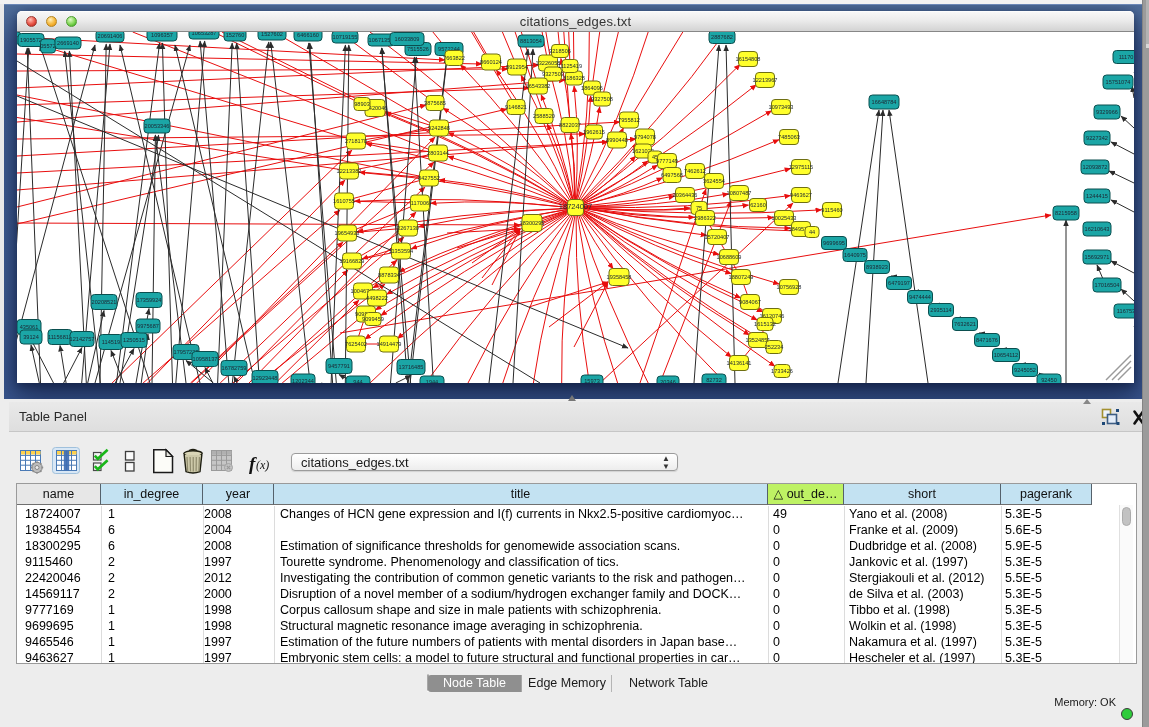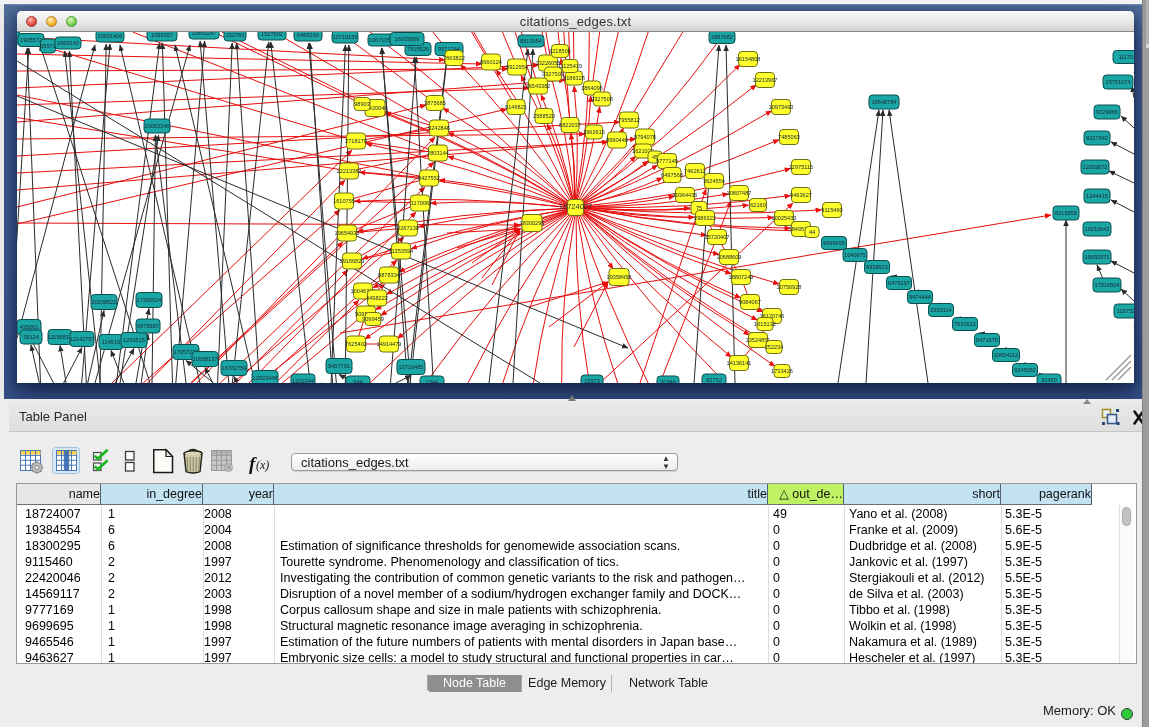--- a/index.html
+++ b/index.html
@@ -14,34 +14,34 @@
 #tl2{left:29px;background:radial-gradient(circle at 38% 30%,#fff0bd,#f7bd45 48%,#ec9f1e 78%,#bf7f18);border:1px solid #b4841f}
 #tl3{left:49px;background:radial-gradient(circle at 38% 30%,#def8c8,#8bdb60 48%,#55bb31 78%,#47a02a);border:1px solid #4f9c33}
 #panel{position:absolute;left:0;top:399px;width:1142px;height:328px;background:#ededed}
 #pbar{position:absolute;left:9px;top:3px;width:100%;height:30px;background:linear-gradient(180deg,#e9e9e9,#dedede);border-bottom:1px solid #c6c6c6}
 #pbar .cap{position:absolute;left:10px;top:7px;font-size:13px;color:#2a2a2a}
 #tools{position:absolute;left:0;top:33px;width:100%;height:50px;background:#ededed}
 #combo{position:absolute;left:291px;top:21px;width:387px;height:18px;border:1px solid #9b9b9b;border-radius:4px;background:linear-gradient(180deg,#ffffff,#ededed);box-shadow:0 1px 1px rgba(0,0,0,.12)}
 #combo .cl{position:absolute;left:9px;top:1px;font-size:13px;color:#1a1a1a}
 #combo .st{position:absolute;right:7px;top:1px;font-size:8px;color:#333;line-height:8px}
 #tablebox{position:absolute;left:16px;top:84px;width:1121px;height:181px;border:1px solid #9a9a9a;background:#fff}
-.hc{position:absolute;top:0;height:21px;border-right:1px solid #55616b;border-bottom:1px solid #6f6f6f;font-size:12.5px;color:#111;text-align:right;line-height:20px}
+.hc{position:absolute;top:0;height:21px;border-right:1px solid #55616b;border-bottom:1px solid #6f6f6f;font-size:12.5px;color:#111;text-align:center;line-height:20px}
 #thead{position:absolute;left:0;top:0;width:1103px;height:22px}
 #tbody{position:absolute;left:0;top:22px;width:1103px;height:157px;overflow:hidden}
 .tr{position:absolute;left:0;width:100%;height:16px}
 .tr span{position:absolute;top:0;font-size:12.5px;color:#000;white-space:nowrap;line-height:16px}
 .vl{position:absolute;top:0;width:1px;height:158px;background:#dcdcdc}
 #sbar{position:absolute;right:3px;top:21px;width:14px;height:158px;background:#fafafa;border-left:1px solid #e0e0e0}
 #sbar .th{position:absolute;left:2px;top:2px;width:9px;height:19px;background:#c2c2c2;border:1px solid #ababab;border-radius:5px}
 #tabs{position:absolute;left:427px;top:275px;height:17px;border:1px solid #a6a6a6;border-radius:4px;background:#fbfbfb;box-shadow:0 1px 0 rgba(255,255,255,.8)}
 #tabs div{position:absolute;top:0;height:17px;font-size:12.5px;line-height:16px;text-align:center;color:#1a1a1a}
 #seg1{left:0;width:94px;background:#8f8f8f;color:#fff !important;border-radius:3px 0 0 3px;border-right:1px solid #a6a6a6}
 #seg2{left:95px;width:89px;border-right:1px solid #b5b5b5}
 #seg3{left:185px;width:111px;border-radius:0 3px 3px 0}
-#mem{position:absolute;right:26px;top:304px;font-size:13px;color:#1a1a1a}
+#mem{position:absolute;right:26px;top:297px;font-size:11px;color:#1a1a1a}
 #memdot{position:absolute;right:9px;top:309px;width:12px;height:12px;border-radius:50%;background:#2ecc3b;border:1px solid #3c3c3c}
 #rstrip{position:absolute;right:0;top:0;width:7px;height:727px;background:#9b9b9b;border-left:1px solid #848484}
 #rstrip .t{position:absolute;top:0;right:0;width:3px;height:44px;background:#b3b3b3}
 #rstrip .b{position:absolute;top:44px;right:0;width:3px;height:4px;background:#d8d8d8}
 .divarrow{position:absolute;width:0;height:0;border-left:4px solid transparent;border-right:4px solid transparent}
 </style></head><body>
 <div id="app">
 <div id="desk">
   <div id="win">
     <div id="tbar">
@@ -693,20 +693,21 @@
           <div class="vl" style="left:84px"></div>
           <div class="vl" style="left:186px"></div>
           <div class="vl" style="left:257px"></div>
           <div class="vl" style="left:751px"></div>
           <div class="vl" style="left:827px"></div>
           <div class="vl" style="left:984px"></div>
           <div class="tr" style="top:0px">
             <span style="left:8px">18724007</span>
             <span style="left:91px">1</span>
             <span style="left:187px">2008</span>
+            <span style="left:263px">Changes of HCN gene expression and I(f) currents in Nkx2.5-positive cardiomyoc…</span>
             <span style="left:756px">49</span>
             <span style="left:832px">Yano et al. (2008)</span>
             <span style="left:988px">5.3E-5</span>
           </div>
           <div class="tr" style="top:16px">
             <span style="left:8px">19384554</span>
             <span style="left:91px">6</span>
             <span style="left:187px">2004</span>
             <span style="left:756px">0</span>
             <span style="left:832px">Franke et al. (2009)</span>
@@ -735,21 +736,21 @@
             <span style="left:91px">2</span>
             <span style="left:187px">2012</span>
             <span style="left:263px">Investigating the contribution of common genetic variants to the risk and pathogen…</span>
             <span style="left:756px">0</span>
             <span style="left:832px">Stergiakouli et al. (2012)</span>
             <span style="left:988px">5.5E-5</span>
           </div>
           <div class="tr" style="top:80px">
             <span style="left:8px">14569117</span>
             <span style="left:91px">2</span>
-            <span style="left:187px">2003</span>
+            <span style="left:187px">2000</span>
             <span style="left:263px">Disruption of a novel member of a sodium/hydrogen exchanger family and DOCK…</span>
             <span style="left:756px">0</span>
             <span style="left:832px">de Silva et al. (2003)</span>
             <span style="left:988px">5.3E-5</span>
           </div>
           <div class="tr" style="top:96px">
             <span style="left:8px">9777169</span>
             <span style="left:91px">1</span>
             <span style="left:187px">1998</span>
             <span style="left:263px">Corpus callosum shape and size in male patients with schizophrenia.</span>
@@ -765,28 +766,28 @@
             <span style="left:756px">0</span>
             <span style="left:832px">Wolkin et al. (1998)</span>
             <span style="left:988px">5.3E-5</span>
           </div>
           <div class="tr" style="top:128px">
             <span style="left:8px">9465546</span>
             <span style="left:91px">1</span>
             <span style="left:187px">1997</span>
             <span style="left:263px">Estimation of the future numbers of patients with mental disorders in Japan base…</span>
             <span style="left:756px">0</span>
-            <span style="left:832px">Nakamura et al. (1989)</span>
+            <span style="left:832px">Nakamura et al. (1997)</span>
             <span style="left:988px">5.3E-5</span>
           </div>
           <div class="tr" style="top:144px">
             <span style="left:8px">9463627</span>
             <span style="left:91px">1</span>
             <span style="left:187px">1997</span>
-            <span style="left:263px">Embryonic size cells: a model to study structural and functional properties in car…</span>
+            <span style="left:263px">Embryonic stem cells: a model to future structural and functional properties in car…</span>
             <span style="left:756px">0</span>
             <span style="left:832px">Hescheler et al. (1997)</span>
             <span style="left:988px">5.3E-5</span>
           </div>
         </div>
     <div id="sbar">
           <div class="th"></div>
         </div>
   </div>
   <div id="tabs">

